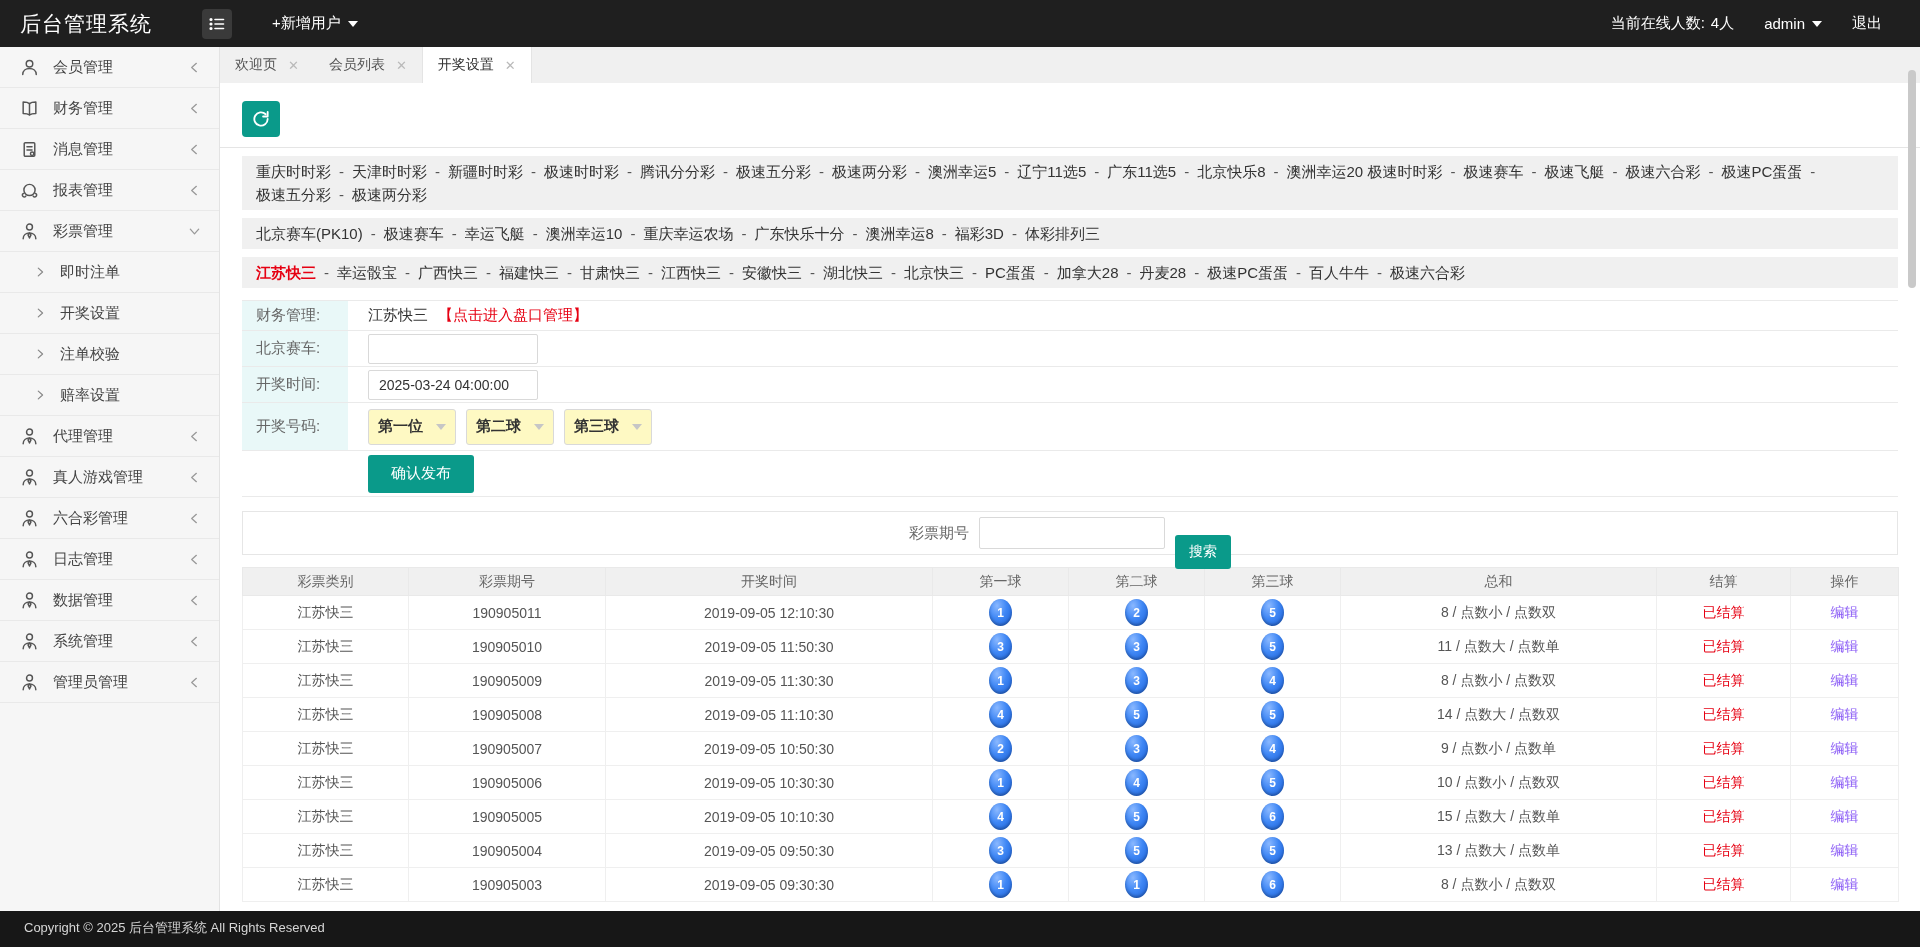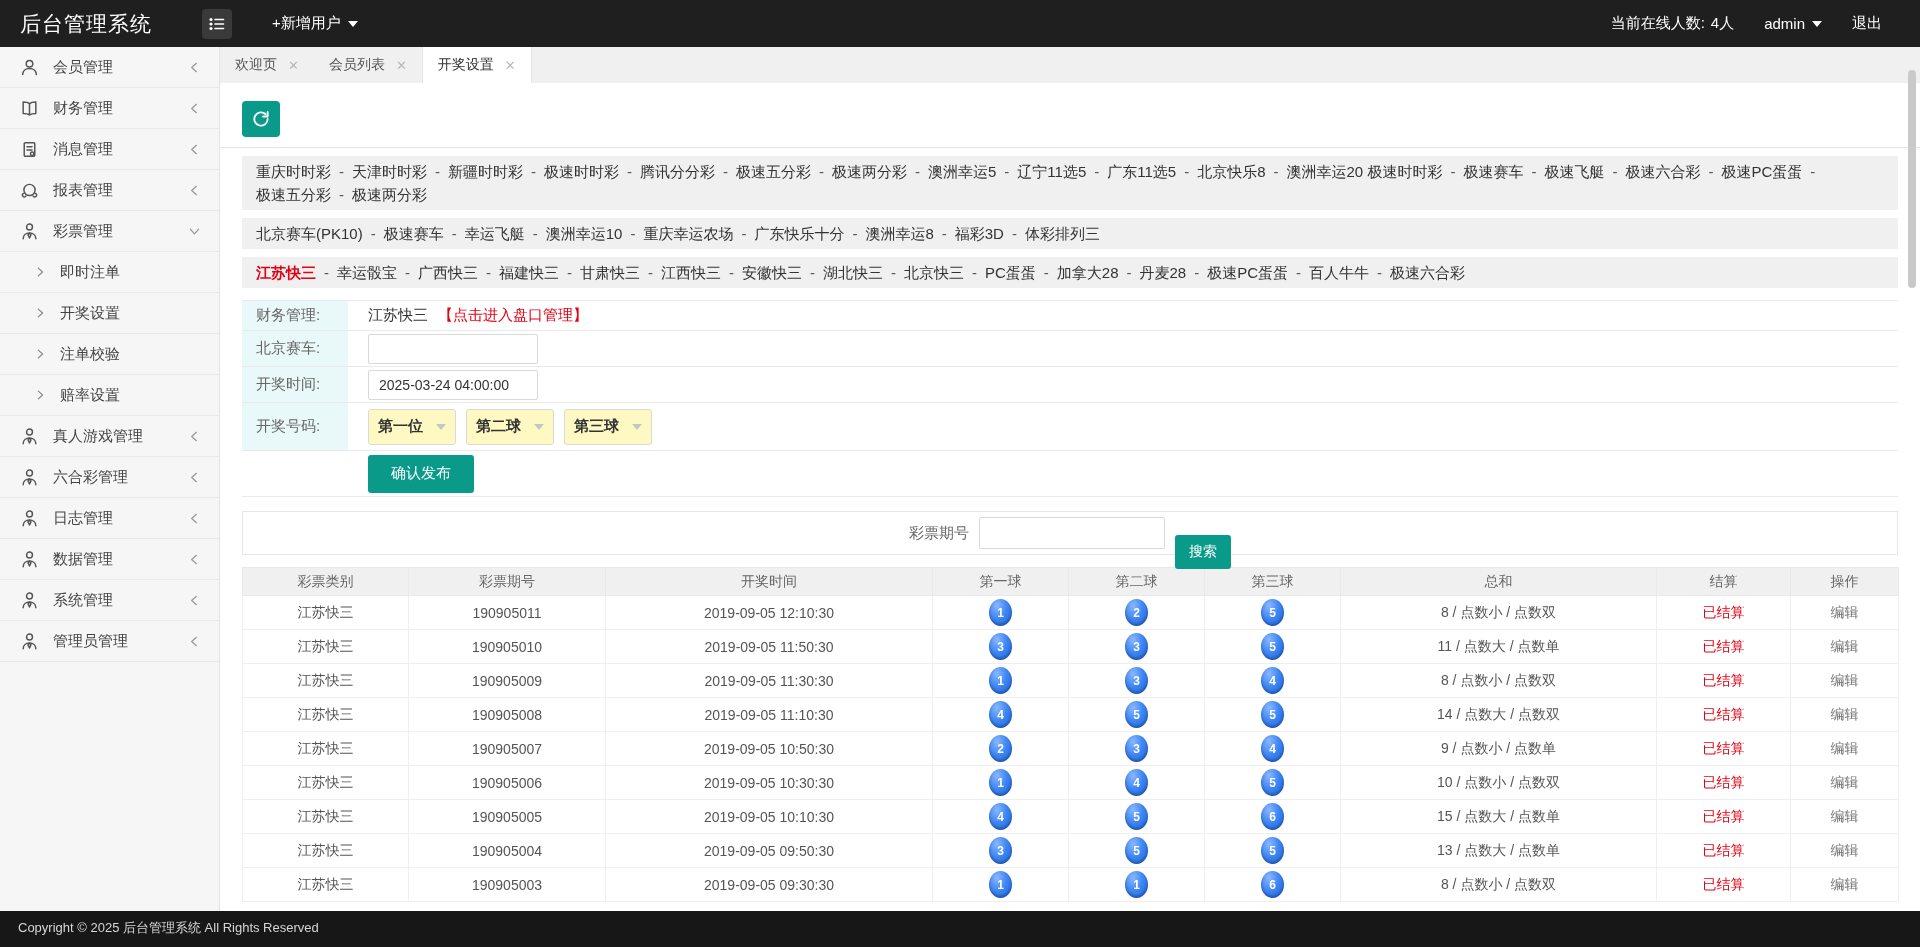--- a/index.html
+++ b/index.html
@@ -80,26 +80,26 @@
   .result-table { margin-top:12px; width:100%; border-collapse:collapse; table-layout:fixed; }
   .result-table th { background:#f0f0f0; height:28px; font-size:14px; font-weight:normal; color:#666;
     border:1px solid #e9e9e9; }
   .result-table td { height:34px; text-align:center; font-size:14px; color:#555;
     border:1px solid #efefef; border-top:none; background:#fff; }
   .ball { width:23px; height:27px; border-radius:50%; display:inline-flex; align-items:center; justify-content:center;
     color:#fff; font-size:12px; font-weight:bold;
     background:radial-gradient(ellipse at 35% 25%, #8ab8ff 0%, #3f87f5 45%, #1b5fd6 100%);
     box-shadow:inset 0 -2px 3px rgba(0,0,0,.28); }
   .status-settled { color:#e60012; }
-  .edit-link { color:#737373; cursor:pointer; text-decoration:none; }
+  .edit-link { color:#8b5cf6; cursor:pointer; text-decoration:none; }
 
   .scroll-thumb { position:absolute; right:4px; top:23px; width:8px; height:218px; background:#c9c9c9; border-radius:4px; }
 
   
-  .app-footer { flex:0 0 36px; background:#171717; color:#d6d6d6; font-size:13px; padding:8px 18px; }
+  .app-footer { flex:0 0 36px; background:#171717; color:#d6d6d6; font-size:13px; padding:8px 24px; }
 </style>
 </head>
 <body>
 
 <div class="page">
 
   <header class="app-header">
     <div class="app-title">后台管理系统</div>
     <button class="hamburger">
       <span style="display:flex">
@@ -241,20 +241,35 @@
           <span>赔率设置</span>
         </div>
         <div class="side-item">
           <span class="s-icon">
             <svg width="19" height="19" viewBox="0 0 18 18" fill="none" stroke="currentColor" stroke-width="1.4" stroke-linecap="round" stroke-linejoin="round">
               <circle cx="9" cy="4.8" r="2.8"></circle>
               <path d="M3 15.8c0-3.4 2.7-5.4 6-5.4s6 2 6 5.4"></path>
               <path d="M9 10.4l-1.4 1.8 1.4 3 1.4-3z"></path>
             </svg>
           </span>
+          <span>代理管理</span>
+          <span class="s-chev">
+            <svg width="13" height="13" viewBox="0 0 14 14" fill="none" stroke="currentColor" stroke-width="1.4" stroke-linecap="round" stroke-linejoin="round">
+              <polyline points="9,2.5 4,7 9,11.5"></polyline>
+            </svg>
+          </span>
+        </div>
+        <div class="side-item">
+          <span class="s-icon">
+            <svg width="19" height="19" viewBox="0 0 18 18" fill="none" stroke="currentColor" stroke-width="1.4" stroke-linecap="round" stroke-linejoin="round">
+              <circle cx="9" cy="4.8" r="2.8"></circle>
+              <path d="M3 15.8c0-3.4 2.7-5.4 6-5.4s6 2 6 5.4"></path>
+              <path d="M9 10.4l-1.4 1.8 1.4 3 1.4-3z"></path>
+            </svg>
+          </span>
           <span>真人游戏管理</span>
           <span class="s-chev">
             <svg width="13" height="13" viewBox="0 0 14 14" fill="none" stroke="currentColor" stroke-width="1.4" stroke-linecap="round" stroke-linejoin="round">
               <polyline points="9,2.5 4,7 9,11.5"></polyline>
             </svg>
           </span>
         </div>
         <div class="side-item">
           <span class="s-icon">
             <svg width="19" height="19" viewBox="0 0 18 18" fill="none" stroke="currentColor" stroke-width="1.4" stroke-linecap="round" stroke-linejoin="round">

